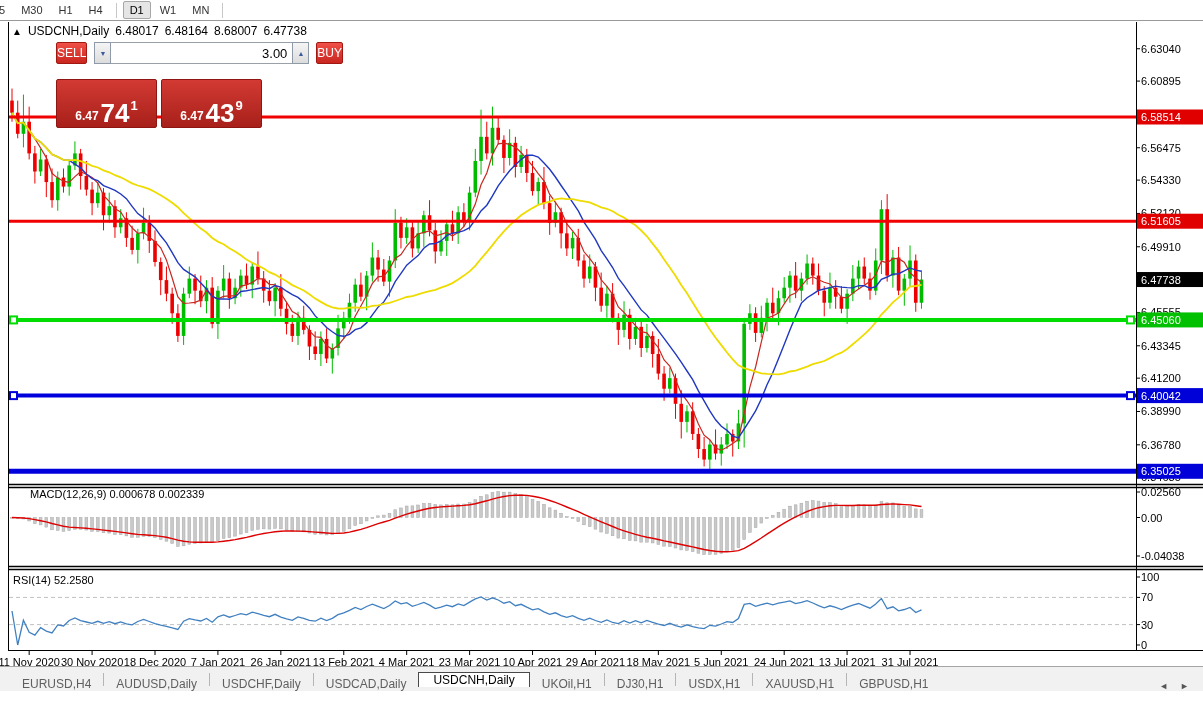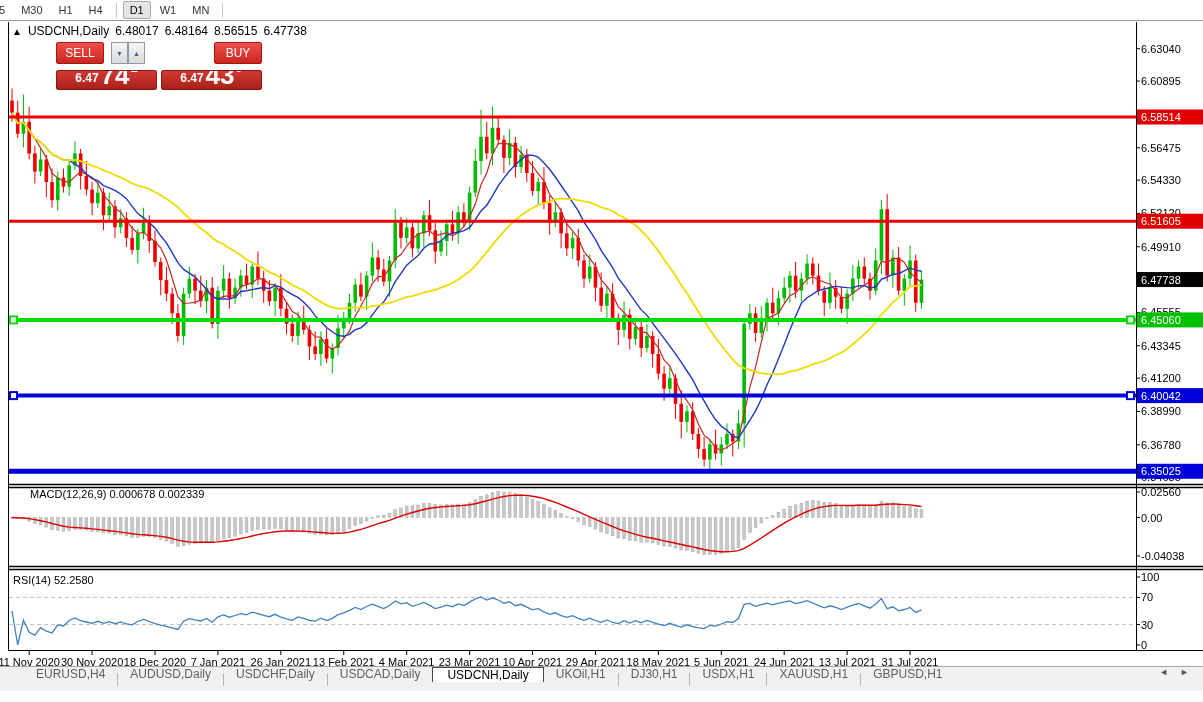--- a/index.html
+++ b/index.html
@@ -20,34 +20,34 @@
   
   .trade-panel{position:absolute;left:12px;top:42px;width:206px;z-index:6;padding-left:44px;}
   .tp-row1{display:flex;height:22px;align-items:stretch;}
   .tp-btn{width:46px;color:#fff;font-size:12px;display:flex;align-items:center;justify-content:center;
           background:linear-gradient(180deg,#ef5048,#c92620);border:1px solid #a21712;border-radius:2px;cursor:pointer;}
   .tp-spin{display:flex;margin:0 7px;flex:1;}
   .spin-btn{width:15px;background:linear-gradient(180deg,#f5f5f5,#dcdcdc);border:1px solid #8e9aa8;
             color:#3c5a9c;font-size:7px;display:flex;align-items:center;justify-content:center;cursor:pointer;}
   .tp-vol{flex:1;border:1px solid #9aa0a8;border-left:none;border-right:none;font-size:13px;
           text-align:right;padding:0 5px 0 0;color:#000;font-family:"Liberation Sans",sans-serif;}
-  .tp-row2{display:flex;margin-top:6px;height:20px;}
+  .tp-row2{display:flex;margin-top:15px;height:49px;}
   .tile{flex:1;background:linear-gradient(180deg,#d23a33,#a8201a);border:1px solid #8e1511;border-radius:2px;
         color:#fff;display:flex;align-items:flex-end;justify-content:center;cursor:pointer;overflow:hidden;}
   .tile+.tile{margin-left:4px;}
   .tile .prefix{font-size:12px;font-weight:bold;margin:0 2px 4px 0;}
   .tile .big{font-size:26px;line-height:27px;font-weight:bold;}
   .tile .sup{font-size:13px;font-weight:bold;margin:0 0 14px 1px;}
   
   .ind-label{position:absolute;font-size:11px;color:#000;z-index:4;white-space:nowrap;}
   #macd-label{left:30px;top:488px;}
   #rsi-label{left:13px;top:574px;}
   
   .tabbar{position:absolute;left:0;top:666px;width:1203px;height:25px;background:#f1f1f1;
-          border-top:1px solid #a5a5a5;display:flex;align-items:flex-start;z-index:5;padding-left:24px;box-sizing:border-box;}
+          border-top:1px solid #a5a5a5;display:flex;align-items:flex-end;z-index:5;padding-left:10px;box-sizing:border-box;}
   .tab{font-size:12px;color:#5f5f5f;display:flex;align-items:center;padding:0 12px;cursor:pointer;white-space:nowrap;}
   .tab.active{background:#fff;border:1px solid #4a4a4a;border-bottom:none;color:#000;margin-bottom:4px;margin-top:0;padding:0 14px;}
   .tab-sep{width:1px;height:13px;background:#b5b5b5;align-self:center;}
   .tab-scroll{margin-left:auto;display:flex;align-items:center;padding-right:8px;color:#555;font-size:9px;}
   .tab-scroll span{padding:0 6px;cursor:pointer;}
   svg{position:absolute;left:0;top:0;z-index:1;}
 </style>
 </head>
 <body>
 
@@ -694,28 +694,29 @@
     <div class="tf-btn">H1</div>
     <div class="tf-btn">H4</div>
     <div class="tf-sep"></div>
     <div class="tf-btn active">D1</div>
     <div class="tf-btn">W1</div>
     <div class="tf-btn">MN</div>
     <div class="tf-sep"></div>
   </div>
 
 <div class="chart-title">
-  <span class="arrow">▲</span><span>USDCNH,Daily</span><span class="v">6.48017</span><span class="v">6.48164</span><span class="v">8.56515</span><span class="v">6.47738</span>
+  <span class="arrow">▲</span><span>USDCNH,Daily</span><span class="v">6.48017</span><span class="v">6.48164</span><span class="v">8.68007</span><span class="v">6.47738</span>
 </div>
 
 <div class="trade-panel">
   <div class="tp-row1">
     <div class="tp-btn">SELL</div>
     <div class="tp-spin">
       <div class="spin-btn">▼</div>
+      <input class="tp-vol" value="3.00" style="">
       <div class="spin-btn">▲</div>
     </div>
     <div class="tp-btn">BUY</div>
   </div>
   <div class="tp-row2">
     <div class="tile">
       <span class="prefix">6.47</span>
       <span class="big">74</span>
       <span class="sup">1</span>
     </div>

